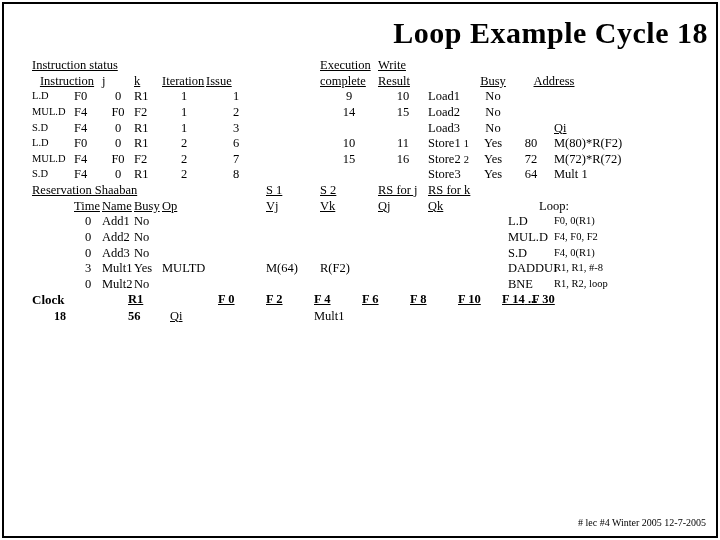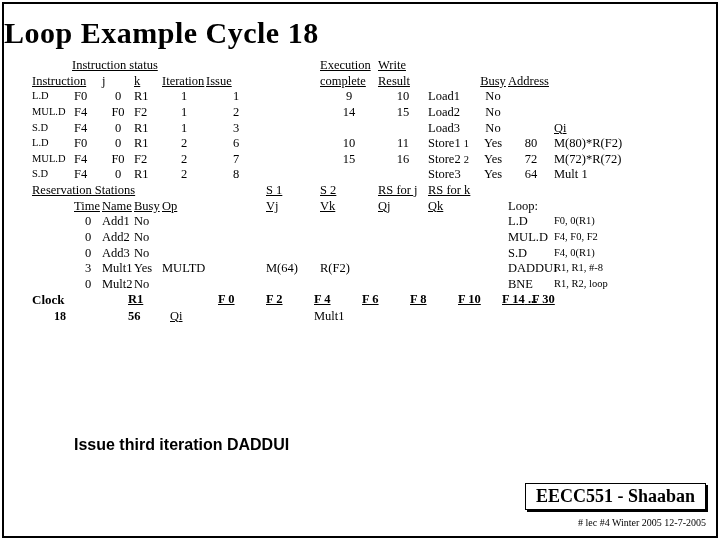--- a/index.html
+++ b/index.html
@@ -14,44 +14,44 @@
   }
   .slide {
     border: 2px solid #000;
     box-sizing: border-box;
     width: 716px;
     height: 536px;
     margin: 2px;
     position: relative;
   }
   .title {
-    text-align: left;
+    text-align: right;
     font-size: 30px;
     font-weight: bold;
-    padding: 12px 0 8px 0;
+    padding: 12px 8px 8px 0;
     letter-spacing: 0.5px;
     font-family: Liberation Serif, serif;
   }
   .tbl {
     font-size: 12.5px;
     line-height: 1.25;
     margin-left: 28px;
     position: relative;
     display: grid;
     grid-template-columns:
       42px 28px 32px 28px 44px 60px 54px 58px 50px 50px 30px 46px 46px;
     width: 660px;
   }
   .tbl > div { white-space: nowrap; }
   .ul { text-decoration: underline; }
   .sm { font-size: 10.5px; }
   .bold { font-weight: bold; }
-  .span2 { grid-column: span 2; }
+  .span2 { grid-column: span 2; text-align: center; }
   .span4 { grid-column: span 4; }
-  .span6 { grid-column: span 6; margin-left: 40px; }
+  .span6 { grid-column: span 6; }
   .center { text-align: center; }
   .bottom-note {
     position: absolute;
     left: 70px;
     top: 432px;
     font-family: Arial, sans-serif;
     font-weight: bold;
     font-size: 16px;
   }
   .footer-box {
@@ -176,21 +176,21 @@
     <div class="center">2</div>
     <div class="center">8</div>
     <div></div>
       <div></div>
       <div></div>
     <div>Store3</div>
     <div class="center">Yes</div>
     <div class="center">64</div>
     <div>Mult 1</div>
 
-    <div class="ul span4">Reservation Stations</div>
+    <div class="ul span4">Reservation Shaaban</div>
     <div></div>
       <div></div>
     <div class="ul">S 1</div>
     <div class="ul">S 2</div>
     <div class="ul">RS for j</div>
     <div class="ul">RS for k</div>
     <div></div>
       <div></div>
       <div></div>
 
@@ -309,17 +309,15 @@
     <div></div>
       <div></div>
     <div>Mult1</div>
     <div></div>
       <div></div>
       <div></div>
       <div></div>
       <div></div>
   </div>
 
-  <div class="bottom-note">Issue third iteration DADDUI</div>
-
-  <div class="footer-box">EECC551 - Shaaban</div>
+
   <div class="footer-line"># lec #4 Winter 2005   12-7-2005</div>
 </div>
 
 </body></html>

